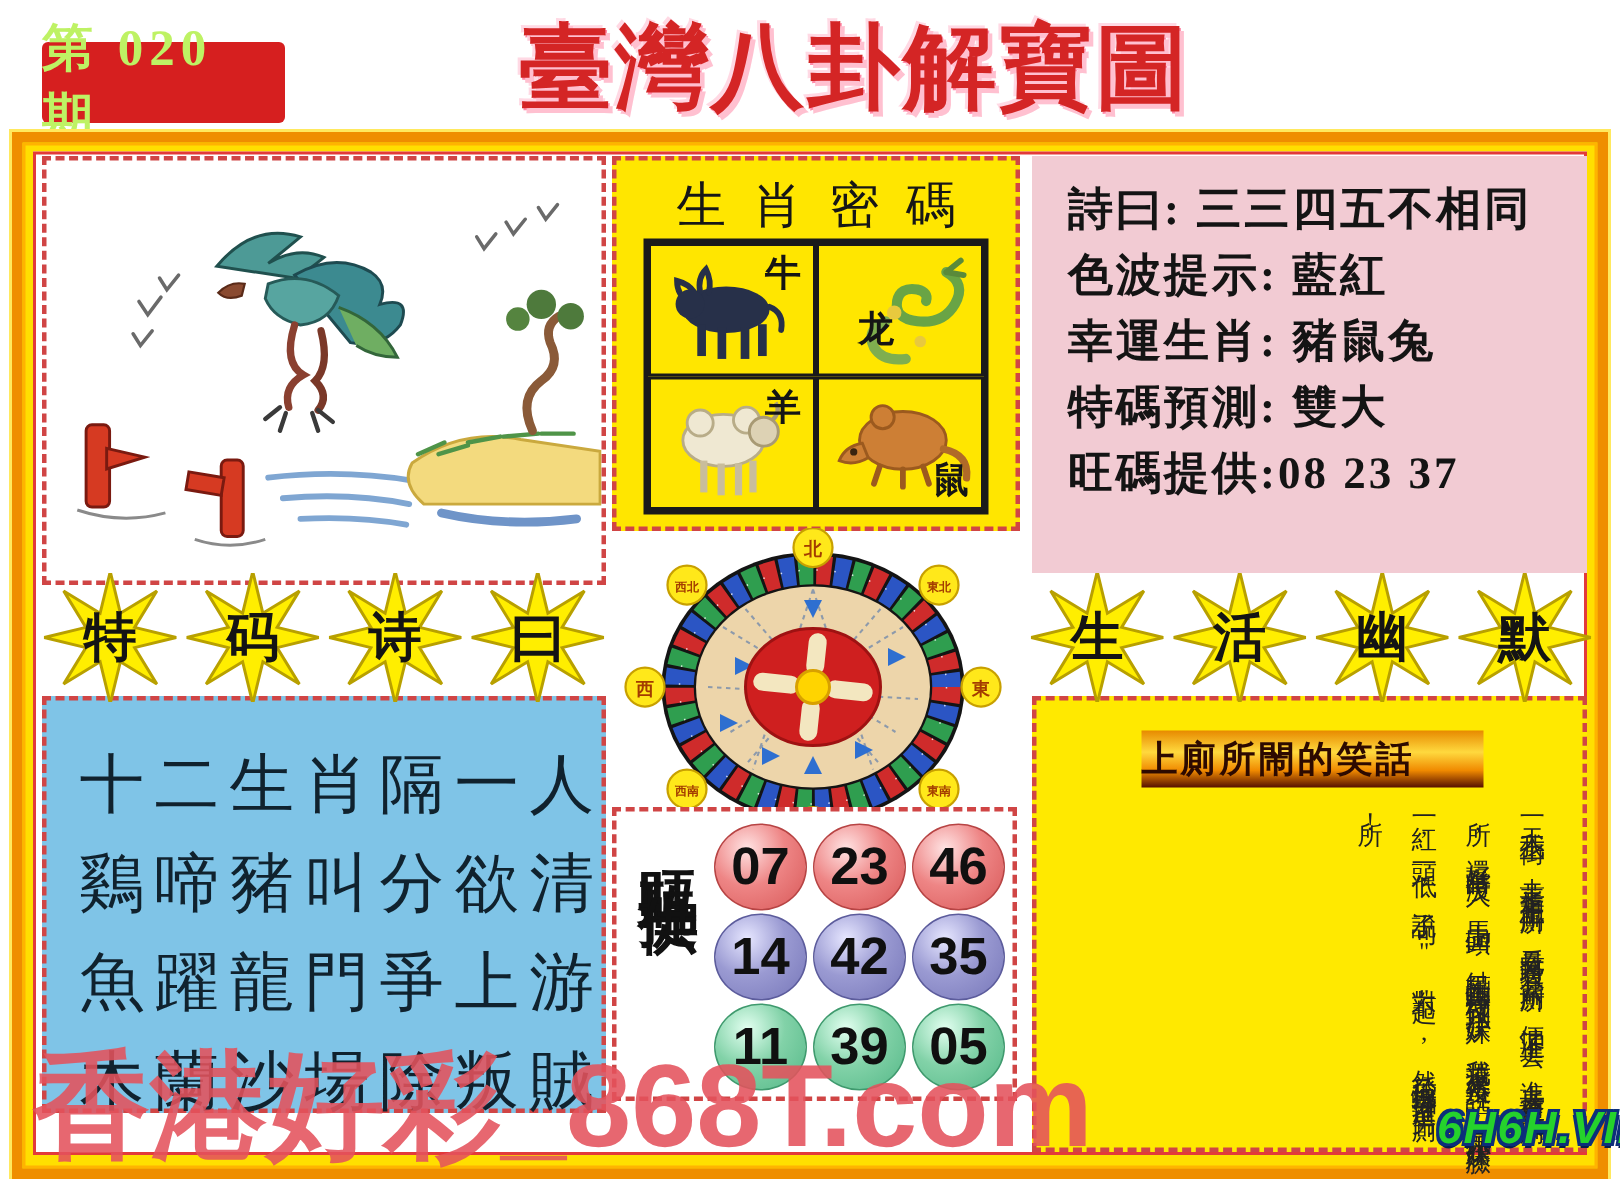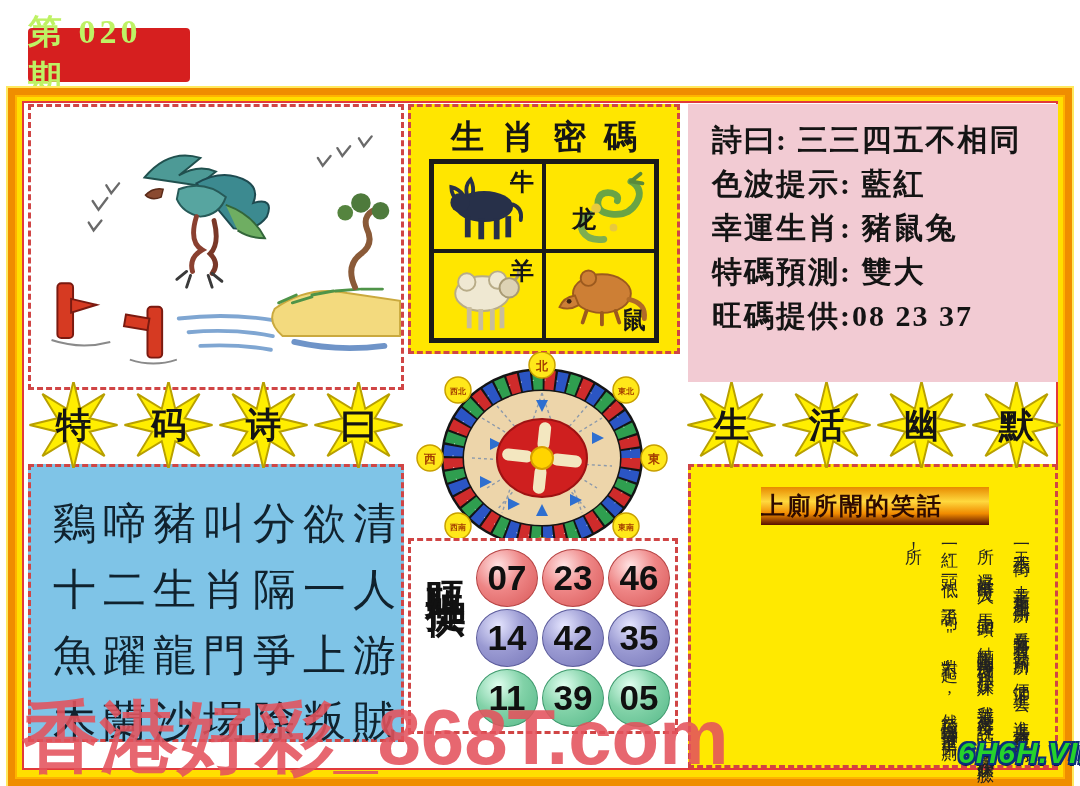--- a/index.html
+++ b/index.html
@@ -63,21 +63,21 @@
   }
   .poem-line {
     font-size:43px; color:#10222e; line-height:66px;
     letter-spacing:7px; white-space:nowrap;
     font-family:"Liberation Serif", serif;
   }
 
   
   .zodiac-box { left:408px; top:104px; width:272px; height:250px; background:#ffe600; }
   .zodiac-title {
-    text-align:center; font-size:33px; font-weight:bold; color:#161616;
+    text-align:center; font-size:33px; font-weight:normal; color:#161616;
     letter-spacing:18px; margin-top:8px; text-indent:18px;
     font-family:"Liberation Serif", serif;
   }
   .zodiac-grid {
     position:absolute; left:18px; top:52px; width:230px; height:184px;
     display:grid; grid-template-columns:1fr 1fr; grid-template-rows:1fr 1fr;
     border:3px solid #1a1a1a;
   }
   .zodiac-cell { position:relative; border:2px solid #1a1a1a; }
   .zodiac-cell svg { width:100%; height:100%; display:block; }
@@ -158,20 +158,21 @@
     text-shadow:-2px -2px 0 #0c2f7a, 2px -2px 0 #0c2f7a, -2px 2px 0 #0c2f7a, 2px 2px 0 #0c2f7a, 0 3px 0 #061c4e;
     font-family:"Liberation Sans", sans-serif; letter-spacing:1px;
   }
 </style>
 </head>
 <body>
 
 <div id="page">
 
   <div class="issue-badge">第 020 期</div>
+  <div class="main-title">臺灣八卦解寶圖</div>
 
   <div class="frame">
     <div class="frame-inner"></div>
   </div>
 
   <div class="dashed-box picture-box">
     <svg viewBox="0 0 376 286">
 
       <g stroke="#6a6a6a" stroke-width="2.4" fill="none" stroke-linecap="round">
         <path d="M62 96 l6 9 l9 -12"></path>
@@ -245,22 +246,22 @@
       </div>
     <div class="star">
         <svg viewBox="0 0 96 88">
           <polygon points="48,-1 54.9,27.4 79.8,12.2 64.6,37.1 93,44 64.6,50.9 79.8,75.8 54.9,60.6 48,89 41.1,60.6 16.2,75.8 31.4,50.9 3,44 31.4,37.1 16.2,12.2 41.1,27.4" fill="#ffee00" stroke="#b8a000" stroke-width="2"></polygon>
           <text x="48" y="56" text-anchor="middle">曰</text>
         </svg>
       </div>
   </div>
 
   <div class="dashed-box poem-box">
+    <div class="poem-line">十二生肖隔一人</div>
     <div class="poem-line">鷄啼豬叫分欲清</div>
-    <div class="poem-line">十二生肖隔一人</div>
     <div class="poem-line">魚躍龍門爭上游</div>
     <div class="poem-line">木蘭沙場除叛賊</div>
   </div>
 
   <div class="dashed-box zodiac-box">
     <div class="zodiac-title">生肖密碼</div>
     <div class="zodiac-grid">
       <div class="zodiac-cell">
         <svg viewBox="0 0 112 88">
           <ellipse cx="52" cy="44" rx="30" ry="16" fill="#273049"></ellipse>

